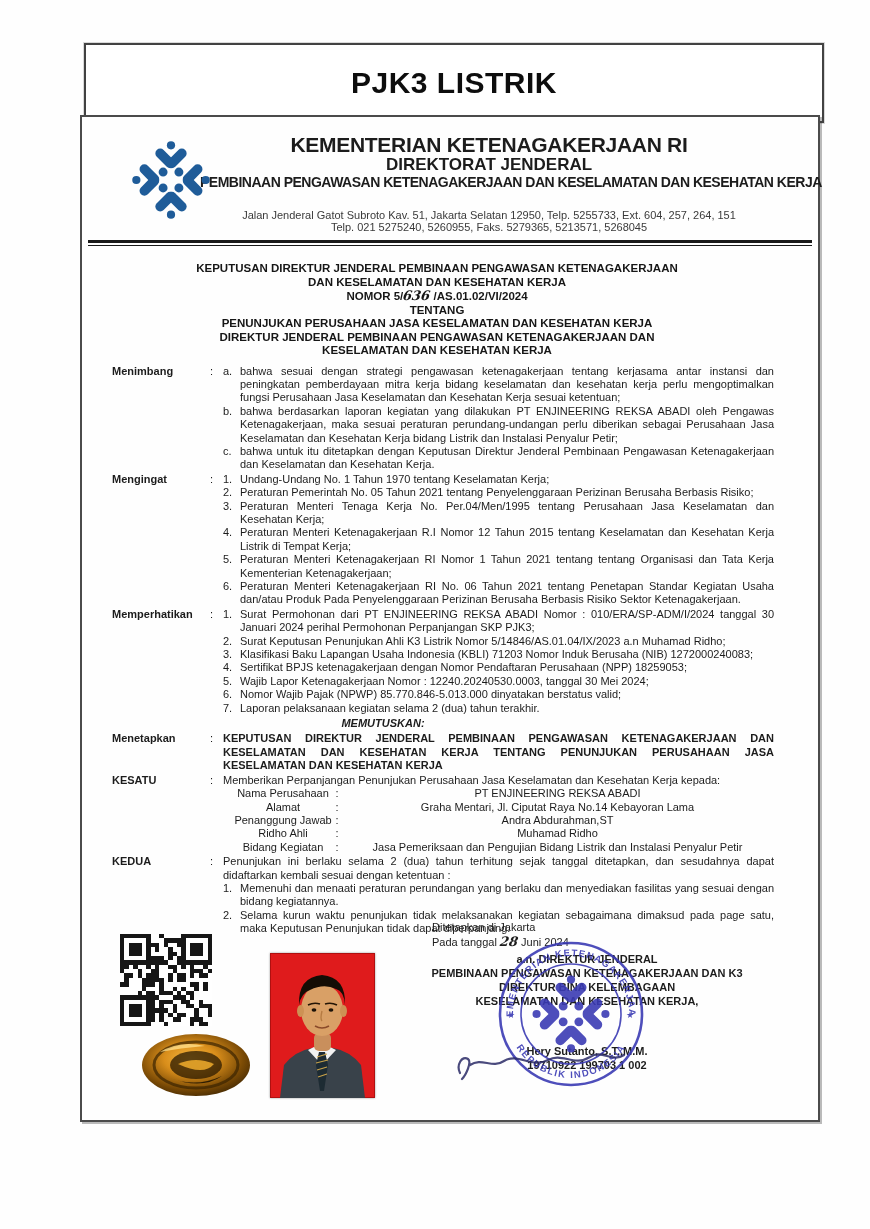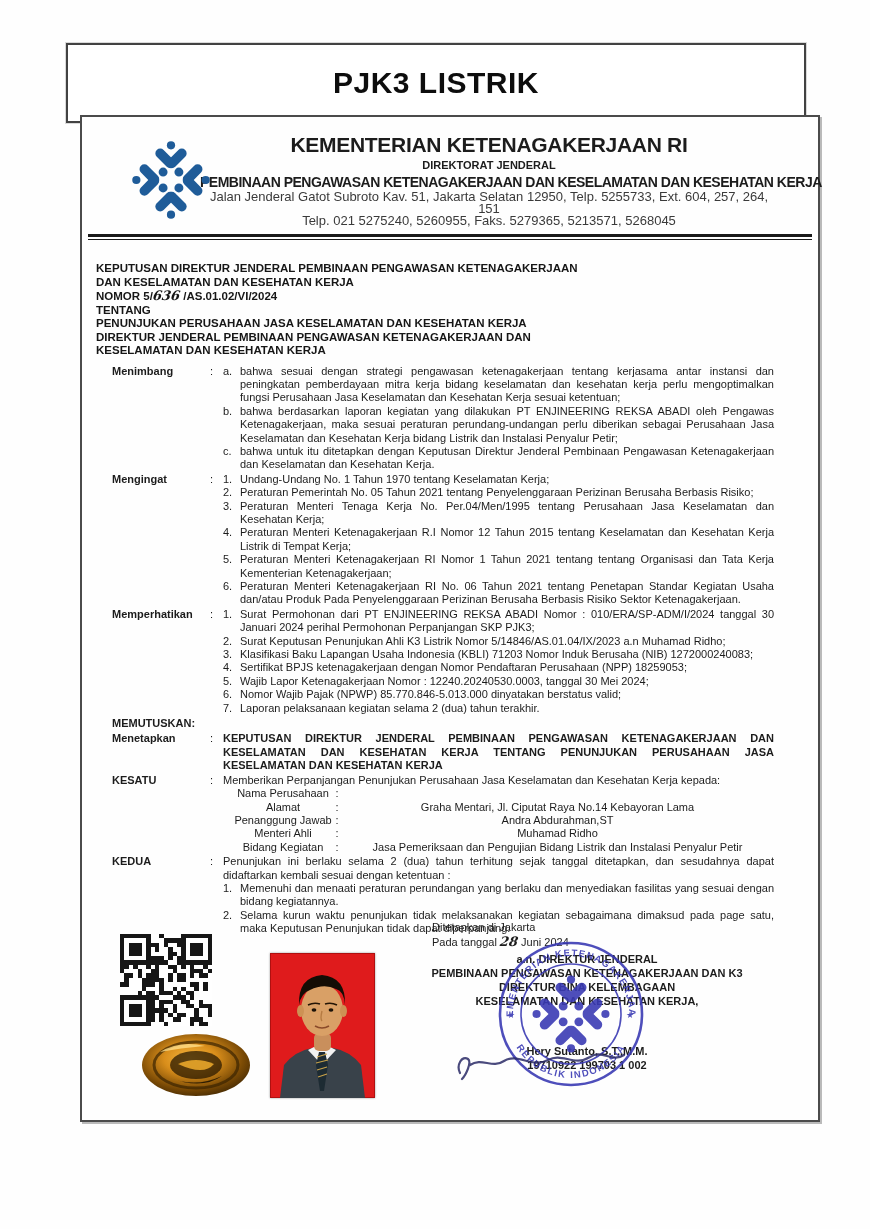--- a/index.html
+++ b/index.html
@@ -1,55 +1,55 @@
 <!DOCTYPE html>
 <html><head>
 <meta charset="utf-8">
 <style>
   html,body{margin:0;padding:0;background:#ffffff;}
   .page{position:relative;width:870px;height:1229px;background:#fefefe;overflow:hidden;
         font-family:"Liberation Sans",sans-serif;color:#1c1c1c;}
 
   
-  .banner{position:absolute;left:66px;top:43px;width:740px;height:80px;
+  .banner{position:absolute;left:84px;top:43px;width:740px;height:80px;
           border:2px solid #424242;box-sizing:border-box;background:#fff;
           box-shadow:0 0 0 1px #d9d9d9;display:flex;align-items:center;justify-content:center;}
   .banner-title{font-size:30px;font-weight:bold;letter-spacing:.5px;color:#0d0d0d;}
 
   
   .frame{position:absolute;left:80px;top:115px;width:740px;height:1007px;
          border:2px solid #4b4b4b;box-sizing:border-box;background:#fefefe;
          box-shadow:2px 2px 0 rgba(60,60,60,.35);}
 
   
   .letterhead{position:relative;padding-top:16px;min-height:118px;}
   .lh-logo{position:absolute;left:48px;top:18px;width:82px;height:90px;color:#1f5c99;}
   .lh-text{margin:0 40px 0 118px;text-align:center;}
   .lh-ministry{font-size:21px;font-weight:bold;letter-spacing:-.3px;line-height:24px;}
-  .lh-dir{font-size:11px;font-weight:bold;line-height:16px;}
+  .lh-dir{font-size:17px;font-weight:bold;line-height:16px;}
   .lh-dir2{font-size:14px;font-weight:bold;letter-spacing:-.5px;line-height:18px;white-space:nowrap;}
-  .lh-addr{font-size:13px;color:#3a3a3a;line-height:12px;margin-top:0;}
+  .lh-addr{font-size:11px;color:#3a3a3a;line-height:12px;margin-top:18px;}
   .lh-rule{margin:7px 6px 0 6px;height:2px;border-top:3px solid #191919;border-bottom:1px solid #191919;}
 
   
-  .decree-head{margin:11px 40px 0 14px;font-weight:bold;
+  .decree-head{margin:11px 40px 0 14px;text-align:center;font-weight:bold;
                font-size:11.5px;line-height:13.5px;color:#161616;}
   .hand{font-family:"DejaVu Serif",serif;font-style:italic;font-weight:bold;
         font-size:13px;display:inline-block;transform:skewX(-8deg);}
 
   
   .docbody{margin:7px 44px 0 30px;font-size:11px;line-height:13.4px;}
   .sec{display:flex;align-items:flex-start;margin-bottom:1px;}
   .sec-label{width:98px;flex:none;font-weight:bold;}
   .sec-colon{width:13px;flex:none;}
   .sec-content{flex:1;}
   .item{display:flex;align-items:flex-start;}
   .item-marker{width:17px;flex:none;}
   .item-text{flex:1;text-align:justify;}
-  .memutuskan{font-weight:bold;margin:2px 120px 2px 0;}
+  .memutuskan{text-align:center;font-weight:bold;margin:2px 120px 2px 0;font-style:italic;}
   .bold-just{font-weight:bold;text-align:justify;}
   .field-row{display:flex;margin-left:10px;text-align:center;}
   .field-key{width:100px;flex:none;}
   .field-sep{width:8px;flex:none;}
   .field-val{flex:1;}
 
   
   .closing{position:absolute;left:350px;top:803px;font-size:11px;line-height:14.5px;}
   .sig-head{position:absolute;left:260px;top:835px;width:490px;text-align:center;
             font-size:11px;font-weight:bold;line-height:14px;}
@@ -224,33 +224,34 @@
       </div>
 
       <div class="sec">
         <div class="sec-label">KESATU</div>
         <div class="sec-colon">:</div>
         <div class="sec-content">
           <div>Memberikan Perpanjangan Penunjukan Perusahaan Jasa Keselamatan dan Kesehatan Kerja kepada:</div>
           <div class="field-row">
               <div class="field-key">Nama Perusahaan</div>
               <div class="field-sep">:</div>
+              <div class="field-val">PT ENJINEERING REKSA ABADI</div>
             </div>
           <div class="field-row">
               <div class="field-key">Alamat</div>
               <div class="field-sep">:</div>
               <div class="field-val">Graha Mentari, Jl. Ciputat Raya No.14 Kebayoran Lama</div>
             </div>
           <div class="field-row">
               <div class="field-key">Penanggung Jawab</div>
               <div class="field-sep">:</div>
               <div class="field-val">Andra Abdurahman,ST</div>
             </div>
           <div class="field-row">
-              <div class="field-key">Menteri Ahli</div>
+              <div class="field-key">Ridho Ahli</div>
               <div class="field-sep">:</div>
               <div class="field-val">Muhamad Ridho</div>
             </div>
           <div class="field-row">
               <div class="field-key">Bidang Kegiatan</div>
               <div class="field-sep">:</div>
               <div class="field-val">Jasa Pemeriksaan dan Pengujian Bidang Listrik dan Instalasi Penyalur Petir</div>
             </div>
         </div>
       </div>

